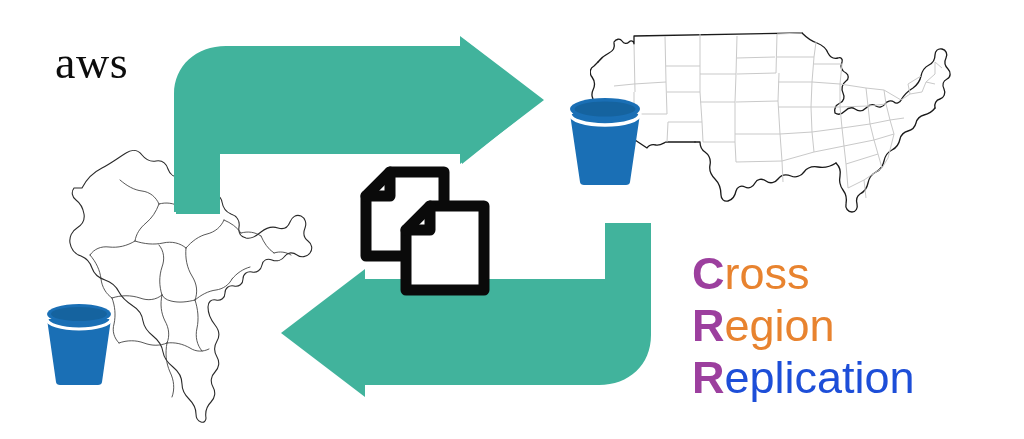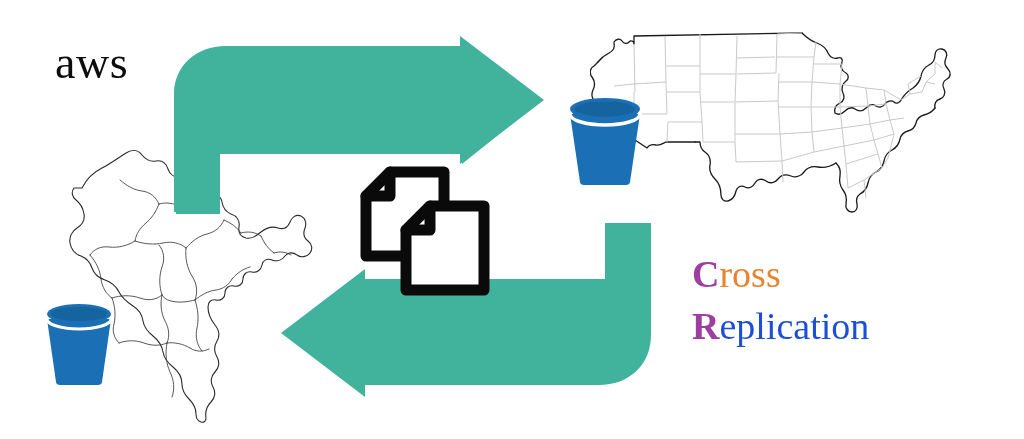--- a/index.html
+++ b/index.html
@@ -94,22 +94,22 @@
   .bucket svg { display: block; width: 100%; height: 100%; }
 
   
   #crr-text {
     position: absolute;
     left: 692px;
     top: 248px;
     width: 300px;
   }
   .crr-line {
-    font-family: Liberation Serif, serif;
-    font-size: 38px;
+    font-family: Liberation Sans, sans-serif;
+    font-size: 45px;
     line-height: 52px;
     white-space: nowrap;
   }
   .crr-cap {
     font-weight: bold;
   }
 </style>
 </head>
 <body>
 
@@ -427,17 +427,20 @@
       <ellipse cx="36" cy="14" rx="32" ry="10" fill="#1a6fb5"></ellipse>
       <ellipse cx="36" cy="14" rx="28" ry="7" fill="#15639f"></ellipse>
     </svg>
   </div>
 
   <div id="crr-text">
     <div class="crr-line">
       <span class="crr-cap" style="color:#9c3f9e">C</span><span style="color:#e8832f">ross</span>
     </div>
     <div class="crr-line">
+      <span class="crr-cap" style="color:#9c3f9e">R</span><span style="color:#e8832f">egion</span>
+    </div>
+    <div class="crr-line">
       <span class="crr-cap" style="color:#9c3f9e">R</span><span style="color:#1d4ed8">eplication</span>
     </div>
   </div>
 
 </div>
 
 </body></html>

